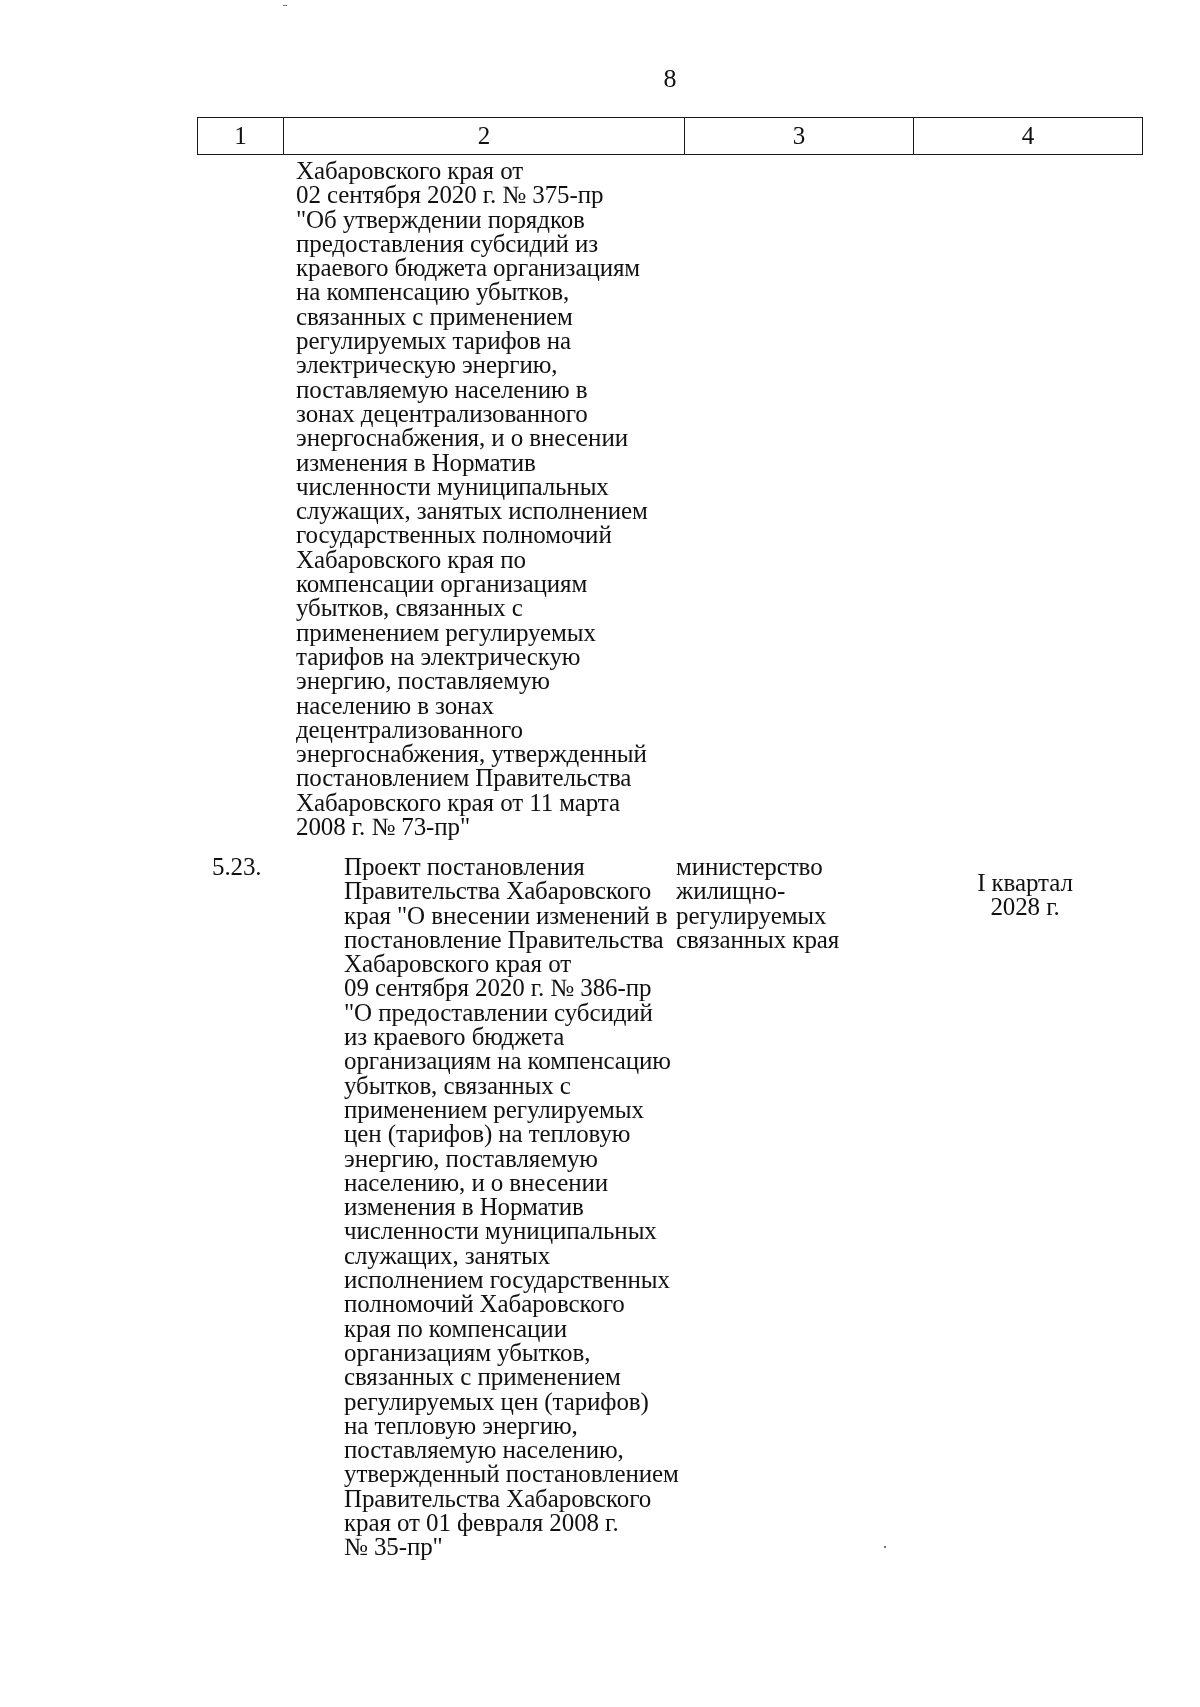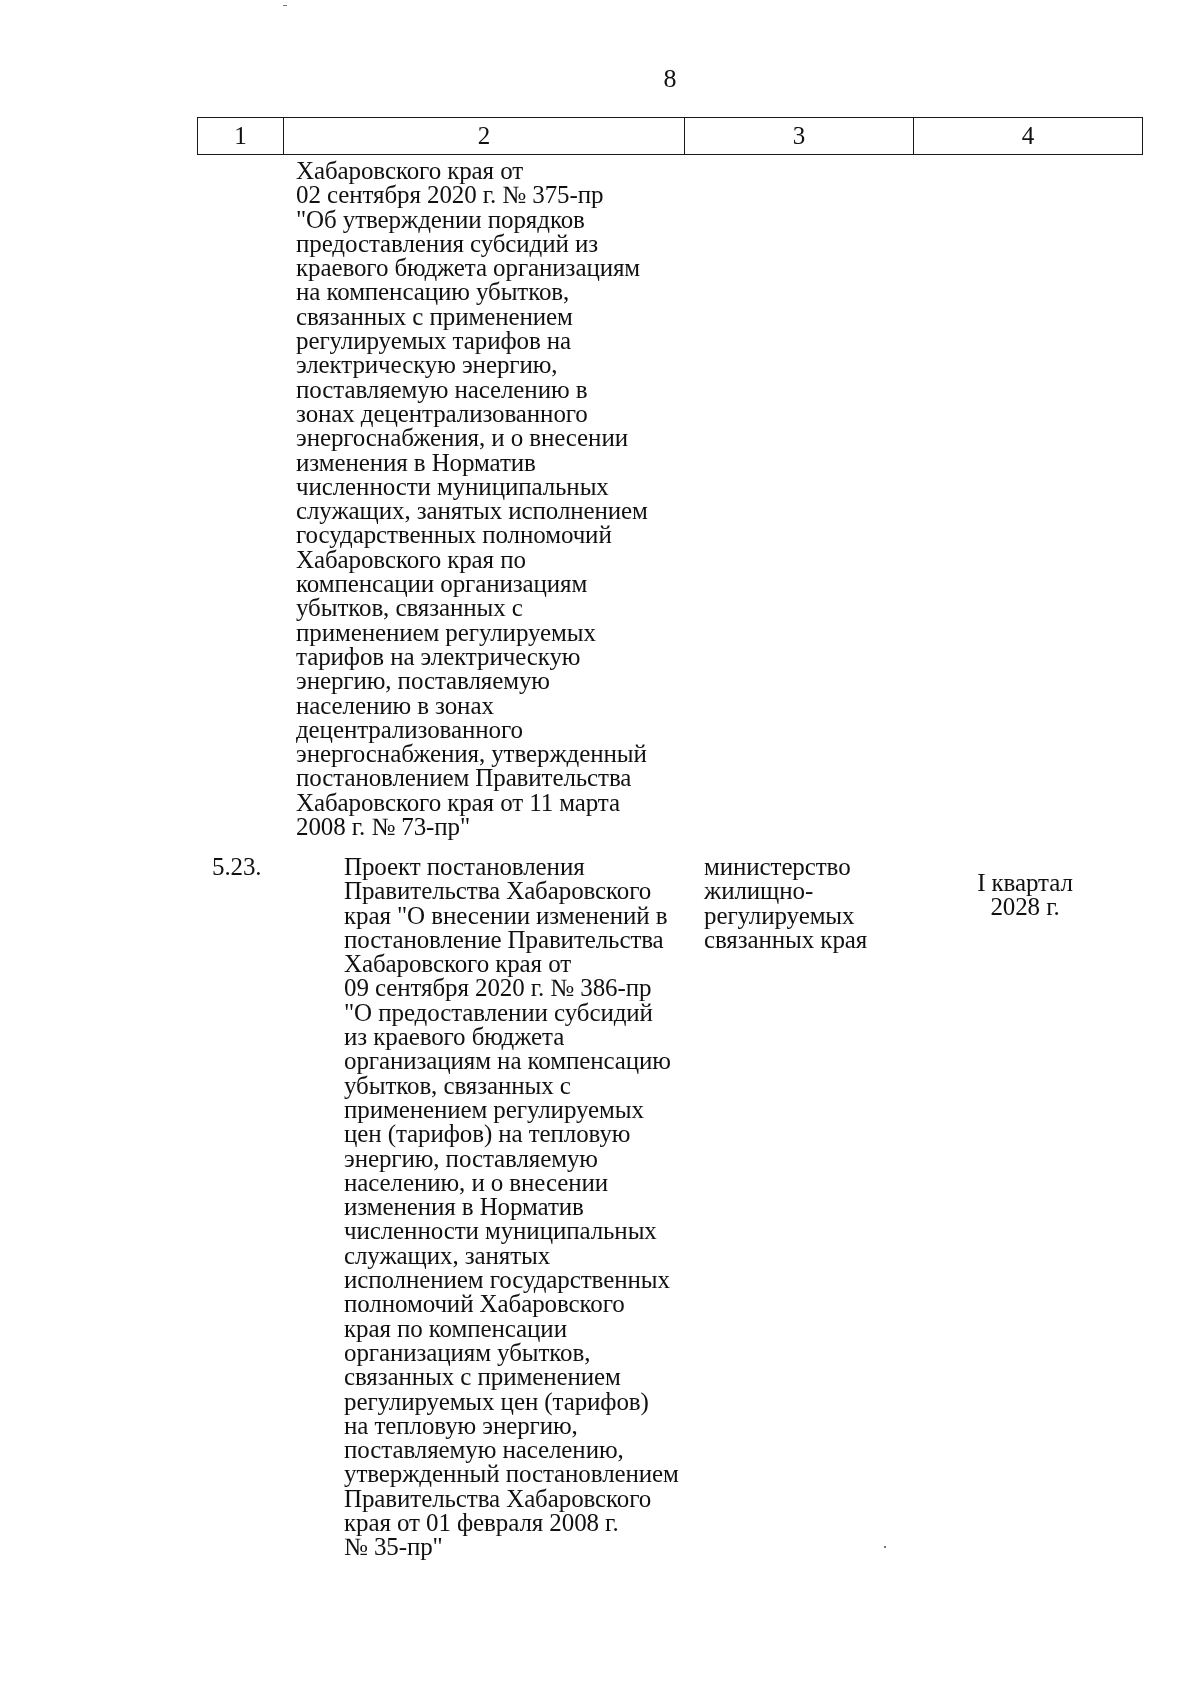--- a/index.html
+++ b/index.html
@@ -73,21 +73,21 @@
       text-align: center;
     }
     .row-523 .title {
       position: absolute;
       left: 312px;
       top: 0;
       margin-left: 32px;
     }
     .row-523 .resp {
       position: absolute;
-      left: 704px;
+      left: 676px;
       top: 0;
     }
     .row-523 .deadline {
       position: absolute;
       left: 940px;
       top: 16px;
       width: 170px;
       text-align: center;
     }
     .line { display: block; }

